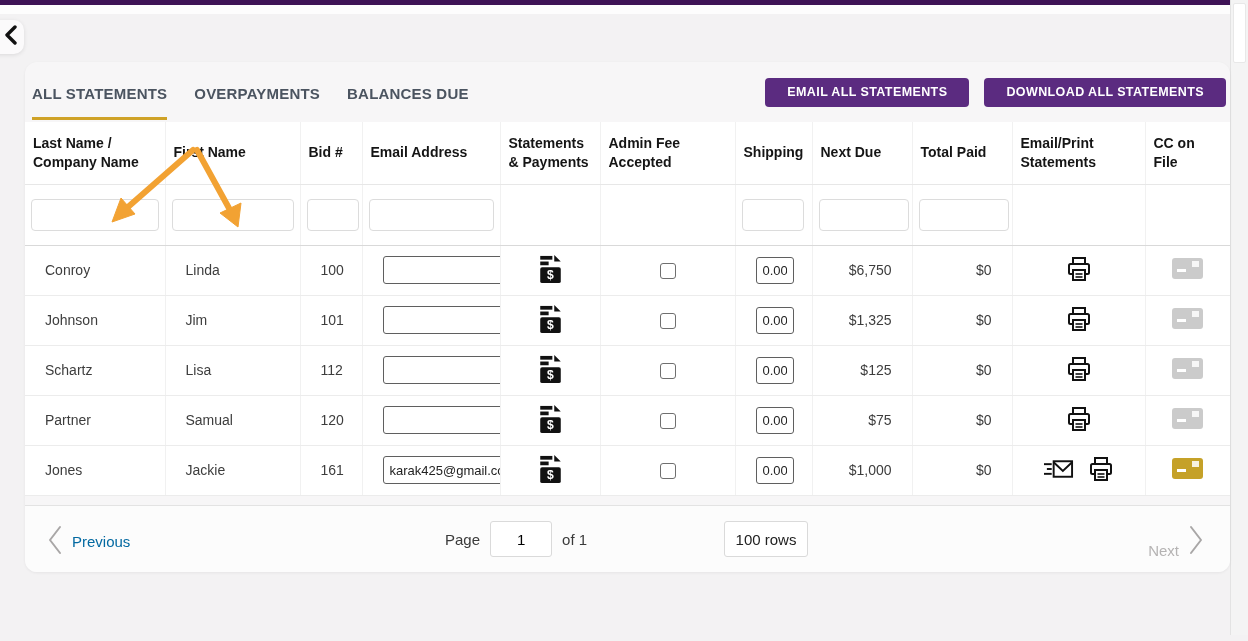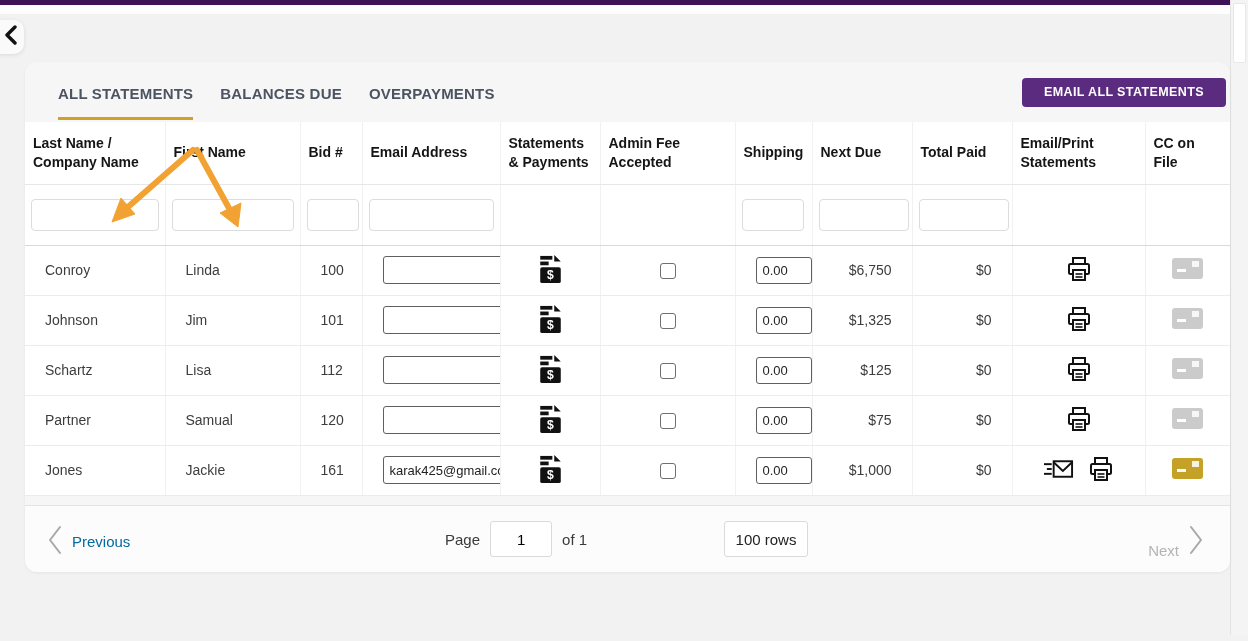--- a/index.html
+++ b/index.html
@@ -26,21 +26,21 @@
   .card {
     position:absolute; left:25px; top:62px; width:1205px; height:510px;
     background:#f7f6f7; border-radius:12px; box-shadow:0 1px 3px rgba(0,0,0,.06);
   }
   
   .tabs-row { height:60px; display:flex; align-items:center; padding:0 4px 0 7px; }
   .tab {
     font-weight:700; font-size:15px; letter-spacing:.2px; color:#4b5460;
     margin-right:27px; padding:20px 0 15px 0; cursor:pointer; border-bottom:3px solid transparent;
   }
-  .tab.active { border-bottom-color:#cfa227;margin-left:26px; }
+  .tab.active { border-bottom-color:#cfa227; }
   .tabs-spacer { flex:1; }
   .btn {
     background:#5b2b80; color:#fff; border:none; border-radius:4px;
     font-family:"Liberation Sans",sans-serif; font-weight:700; font-size:12.5px; letter-spacing:.4px;
     height:29px; padding:0 22px; margin-left:15px; cursor:pointer;
   }
   
   table { border-collapse:collapse; width:1205px; background:#d946ef; table-layout:fixed; }
   th, td { border-left:1px solid #f1f1f1; overflow:hidden; }
   th:first-child, td:first-child { border-left:none; }
@@ -50,21 +50,21 @@
     background:#fff; border-bottom:1px solid #e7e7e7;
   }
   thead tr.filters td { height:61px; vertical-align:middle; padding:0 6px; background:#fff; border-bottom:1px solid #d9d9d9; }
   tbody td {
     height:50px; vertical-align:middle; padding:0 20px; font-size:14px; color:#3d3d3d;
     border-bottom:1px solid #ececec; background:#fff;
   }
   .filter-input { width:100%; height:32px; border:1px solid #dcdcdc; border-radius:4px; padding:0 7px; font-size:13px; font-family:"Liberation Sans",sans-serif; }
   .filter-input.small { width:52px; }
   .cell-input { width:124px; height:28px; border:1px solid #5f5f5f; border-radius:3px; padding:0 6px; font-size:13px; font-family:"Liberation Sans",sans-serif; color:#222; }
-  .ship-input { width:56px; height:27px; border:1px solid #5f5f5f; border-radius:3px; padding:0 6px; font-size:13px; font-family:"Liberation Sans",sans-serif; color:#222; }
+  .ship-input { width:38px; height:27px; border:1px solid #5f5f5f; border-radius:3px; padding:0 6px; font-size:13px; font-family:"Liberation Sans",sans-serif; color:#222; }
   .num { text-align:right; }
   .center { text-align:center; }
   input[type=checkbox]{ appearance:none; width:16px; height:16px; border:1.6px solid #6f6f6f; border-radius:3px; background:#fff; cursor:pointer; vertical-align:middle; }
   
   .cc { display:inline-block; position:relative; width:31px; height:21px; border-radius:3px; background:#cbcbcb; }
   .cc::before { content:""; position:absolute; left:5px; top:11px; width:9px; height:3px; background:#fff; }
   .cc::after { content:""; position:absolute; right:4px; top:3px; width:7px; height:6px; background:rgba(255,255,255,.85); }
   .cc.gold { background:#c5a128; }
   .icon-btn { display:inline-block; cursor:pointer; vertical-align:middle; }
   
@@ -94,24 +94,25 @@
     <svg width="14" height="20" viewBox="0 0 14 20">
         <polyline points="11,2 3,10 11,18" fill="none" stroke="#111" stroke-width="3.4" stroke-linecap="round" stroke-linejoin="round"></polyline>
       </svg>
   </span>
 </div>
 
 <div class="card">
 
   <div class="tabs-row">
     <div class="tab active">ALL STATEMENTS</div>
+    <div class="tab">OVERPAYMENTS</div>
     <div class="tab">BALANCES DUE</div>
-    <div class="tab">OVERPAYMENTS</div>
     <div class="tabs-spacer"></div>
     <button class="btn">EMAIL ALL STATEMENTS</button>
+    <button class="btn">DOWNLOAD ALL STATEMENTS</button>
   </div>
 
   <table>
     <colgroup>
       <col style="width:140px">
         <col style="width:135px">
         <col style="width:62px">
         <col style="width:138px">
       <col style="width:100px">
         <col style="width:135px">

